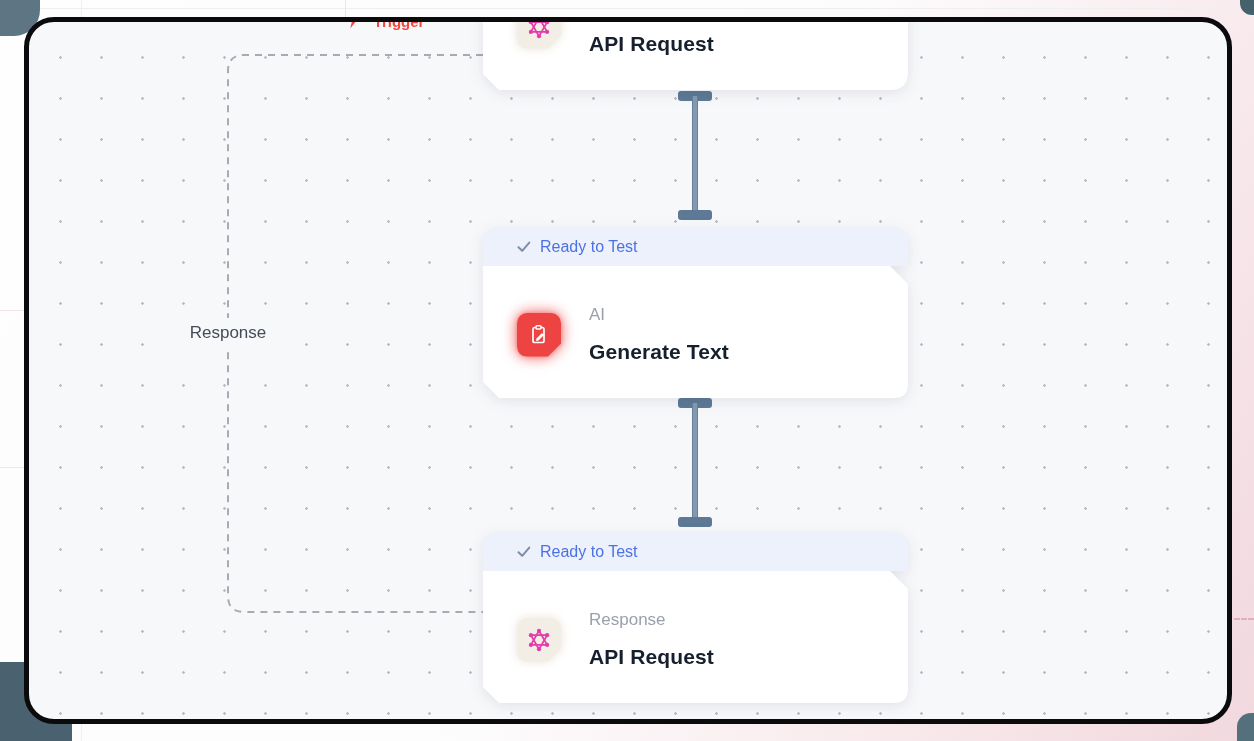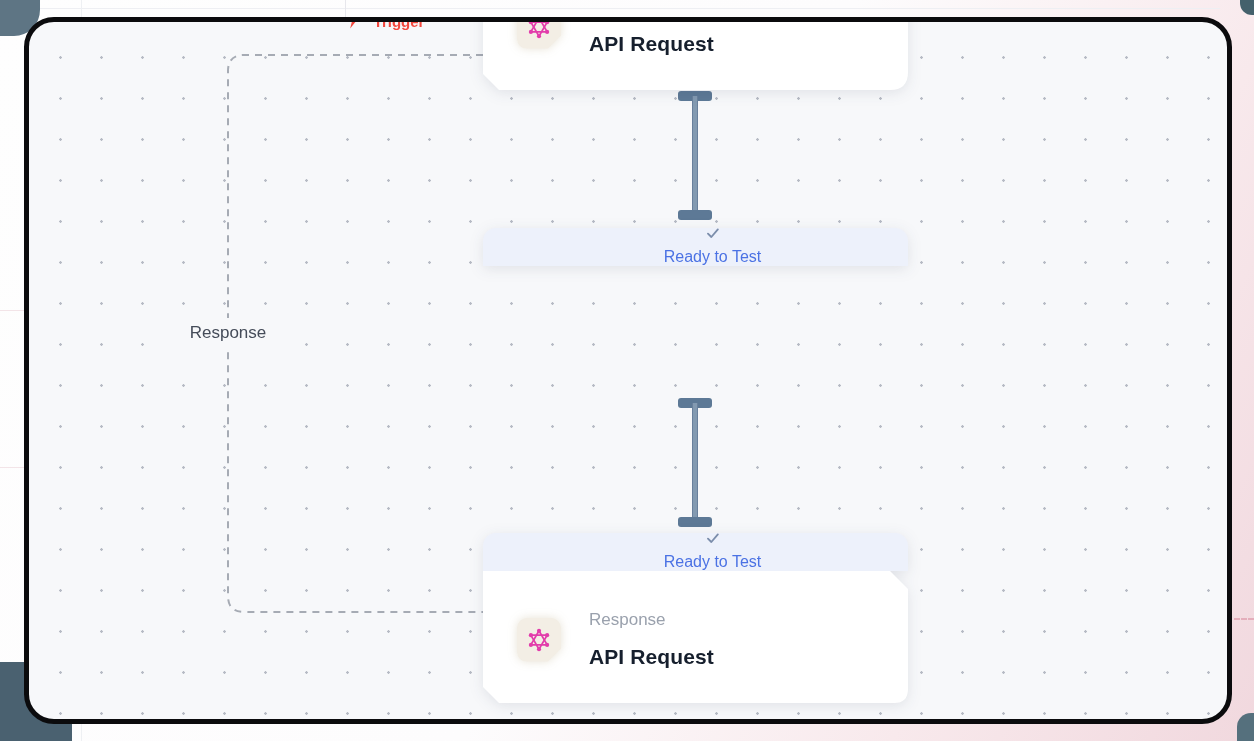--- a/index.html
+++ b/index.html
@@ -62,21 +62,21 @@
 
   
   .node { position:absolute; left:454px; width:425px; z-index:3;
           filter:drop-shadow(0 3px 7px rgba(30,41,70,.10)); }
   .node-top { top:-64px; }
   .node-mid { top:206px; }
   .node-bot { top:511px; }
 
   .node-header {
     height:38px; background:#edf1fb; border-radius:13px 13px 0 0;
-    display:flex; align-items:center; padding-left:34px; gap:9px;flex-direction:column;
+    display:flex; align-items:center; padding-left:34px; gap:9px;
   }
   .badge-text { color:#4b72e4; font-size:16px; font-weight:500; }
 
   .node-body {
     background:#ffffff; height:132px;
     display:flex; align-items:center; padding-left:34px; padding-top:5px; gap:28px;
     clip-path:path("M0 0 H407 L425 18 V118 Q425 132 411 132 H16 L0 116 Z");
   }
   .node-top .node-body {
     clip-path:path("M0 0 H425 V114 Q425 132 407 132 H16 L0 116 Z");
@@ -156,20 +156,35 @@
       </div>
     </div>
 
     <div class="node node-mid">
       <div class="node-header">
         <svg width="14" height="12" viewBox="0 0 14 12">
           <polyline points="1.5,6.2 5.2,9.8 12.3,1.6" fill="none" stroke="#7b8dab" stroke-width="2" stroke-linecap="round" stroke-linejoin="round"></polyline>
         </svg>
         <span class="badge-text">Ready to Test</span>
       </div>
+      <div class="node-body">
+        <div class="icon-glow glow-red">
+          <div class="icon-wrap icon-red">
+            <svg width="24" height="24" viewBox="0 0 24 24">
+              <rect x="6" y="4.5" width="11" height="15" rx="1.8" fill="none" stroke="#ffffff" stroke-width="1.7"></rect>
+              <rect x="9" y="2.8" width="5" height="3.2" rx="1" fill="#ee4343" stroke="#ffffff" stroke-width="1.5"></rect>
+              <path d="M9.5 15.5 L15 10 L17 12 L11.5 17.5 L9 18 Z" fill="#ffffff"></path>
+            </svg>
+          </div>
+        </div>
+        <div class="texts">
+          <div class="node-label">AI</div>
+          <div class="node-title">Generate Text</div>
+        </div>
+      </div>
     </div>
 
     <div class="node node-bot">
       <div class="node-header">
         <svg width="14" height="12" viewBox="0 0 14 12">
           <polyline points="1.5,6.2 5.2,9.8 12.3,1.6" fill="none" stroke="#7b8dab" stroke-width="2" stroke-linecap="round" stroke-linejoin="round"></polyline>
         </svg>
         <span class="badge-text">Ready to Test</span>
       </div>
       <div class="node-body">

